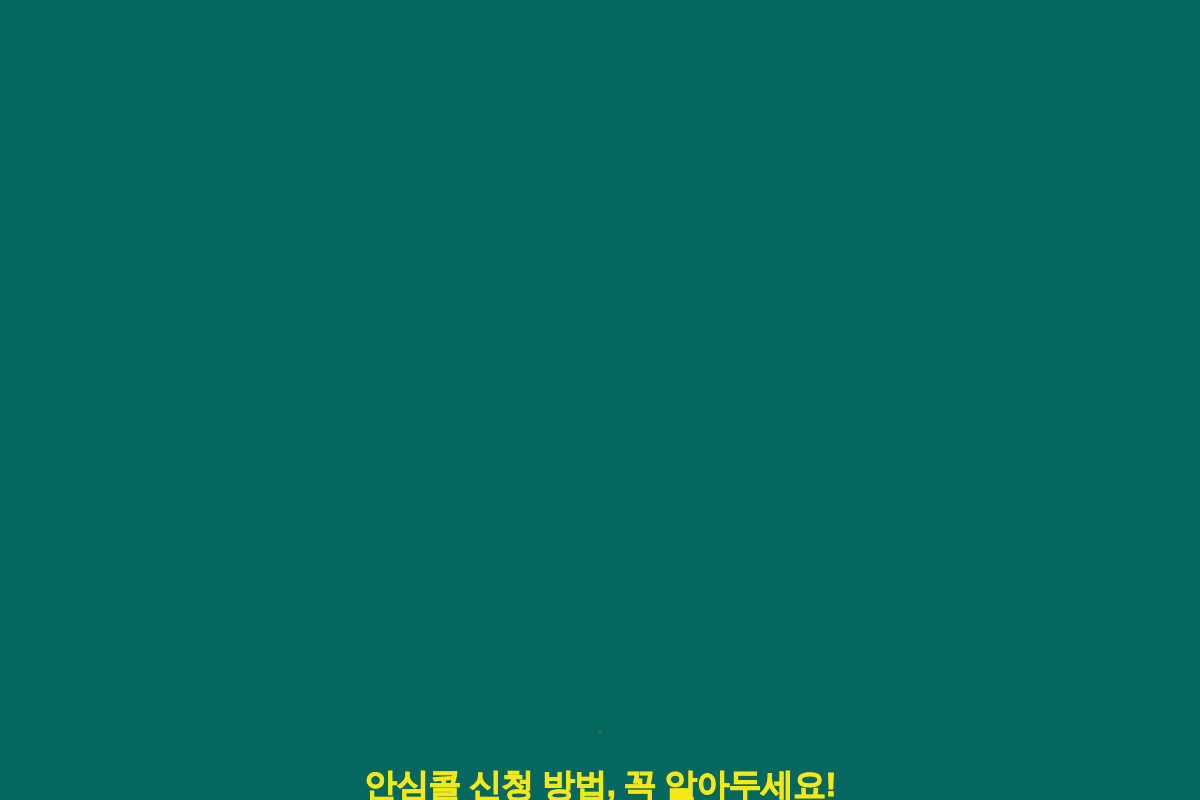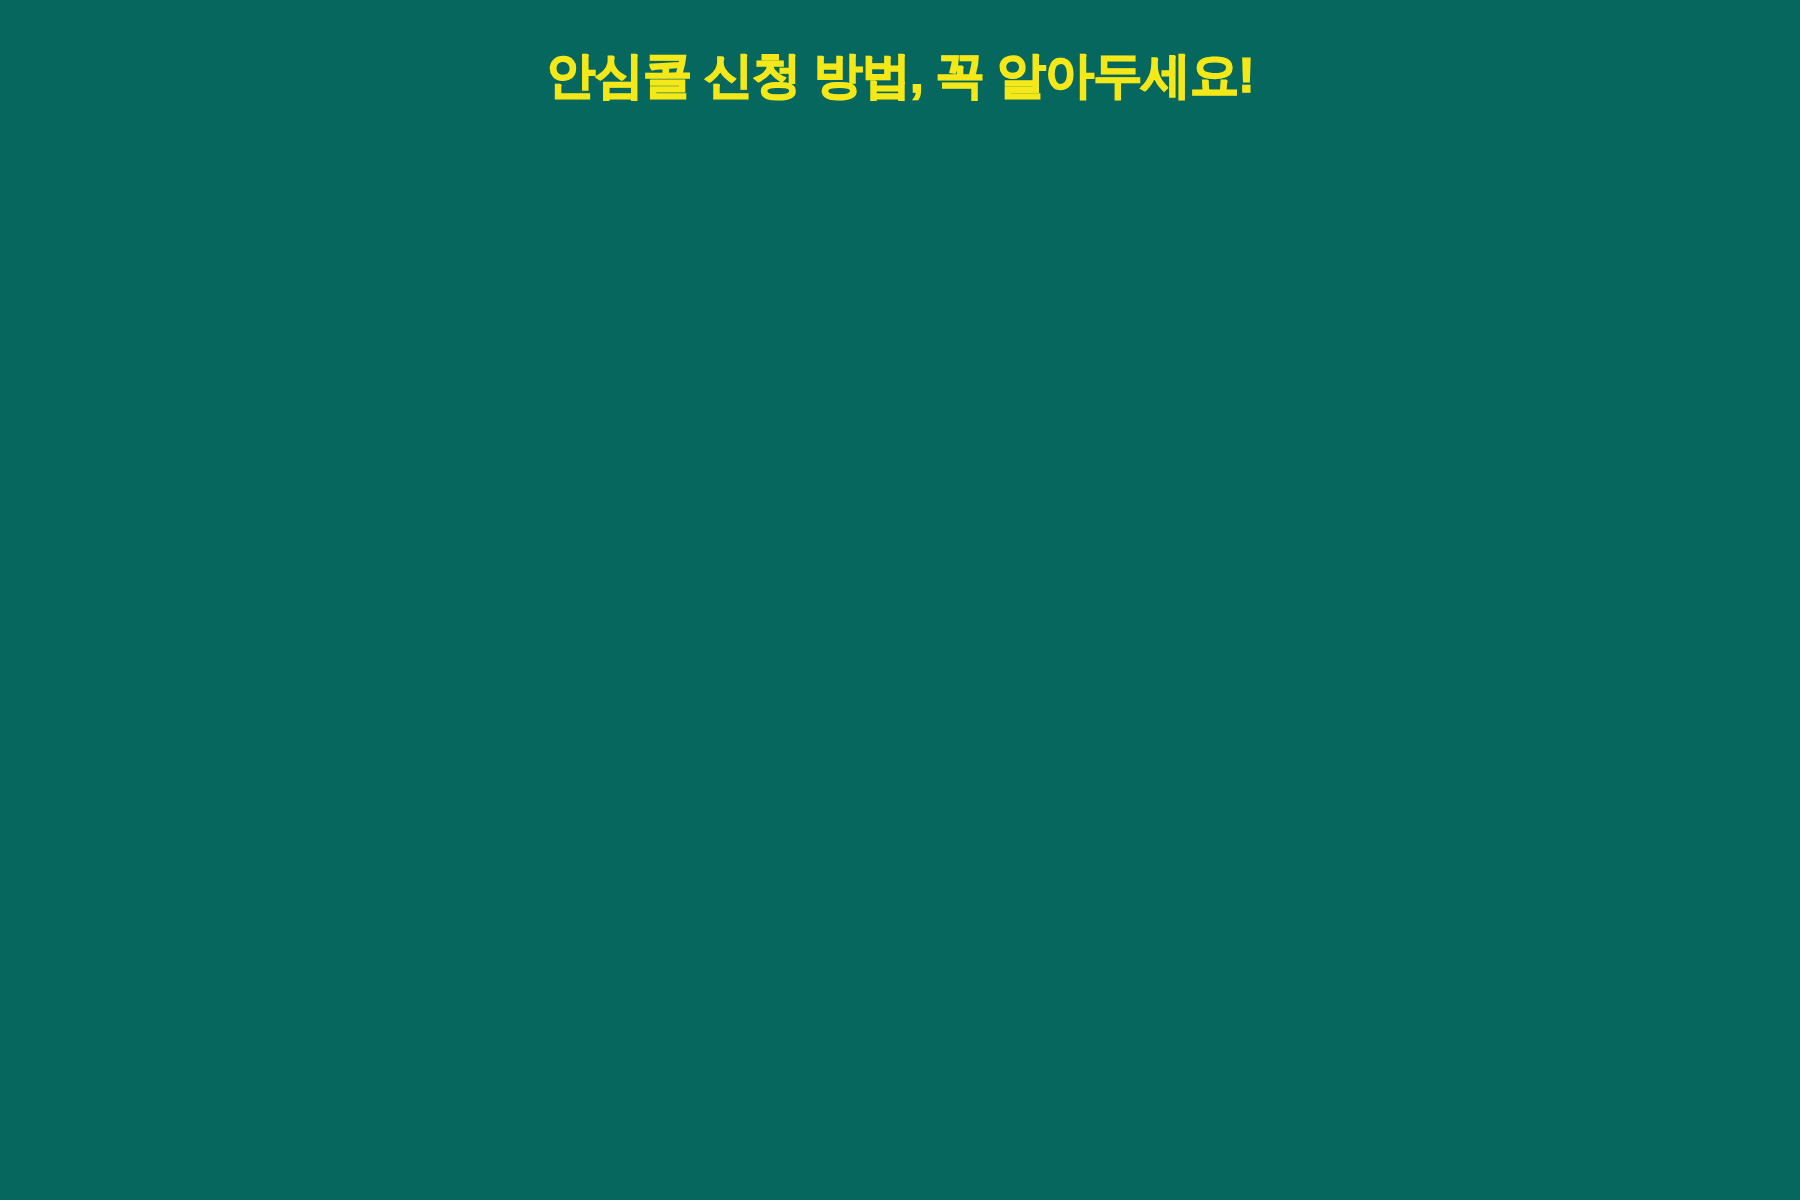--- a/index.html
+++ b/index.html
@@ -16,21 +16,21 @@
     background: #06675f;
   }
 
   
   .banner {
     position: relative;
     width: 1200px;
     height: 800px;
     background: #06675f;
     display: flex;
-    align-items: flex-start;
+    align-items: flex-end;
     justify-content: center;
     overflow: hidden;
   }
 
   
   .headline {
     width: 100%;
     text-align: center;
     
     margin-top: -2px;

